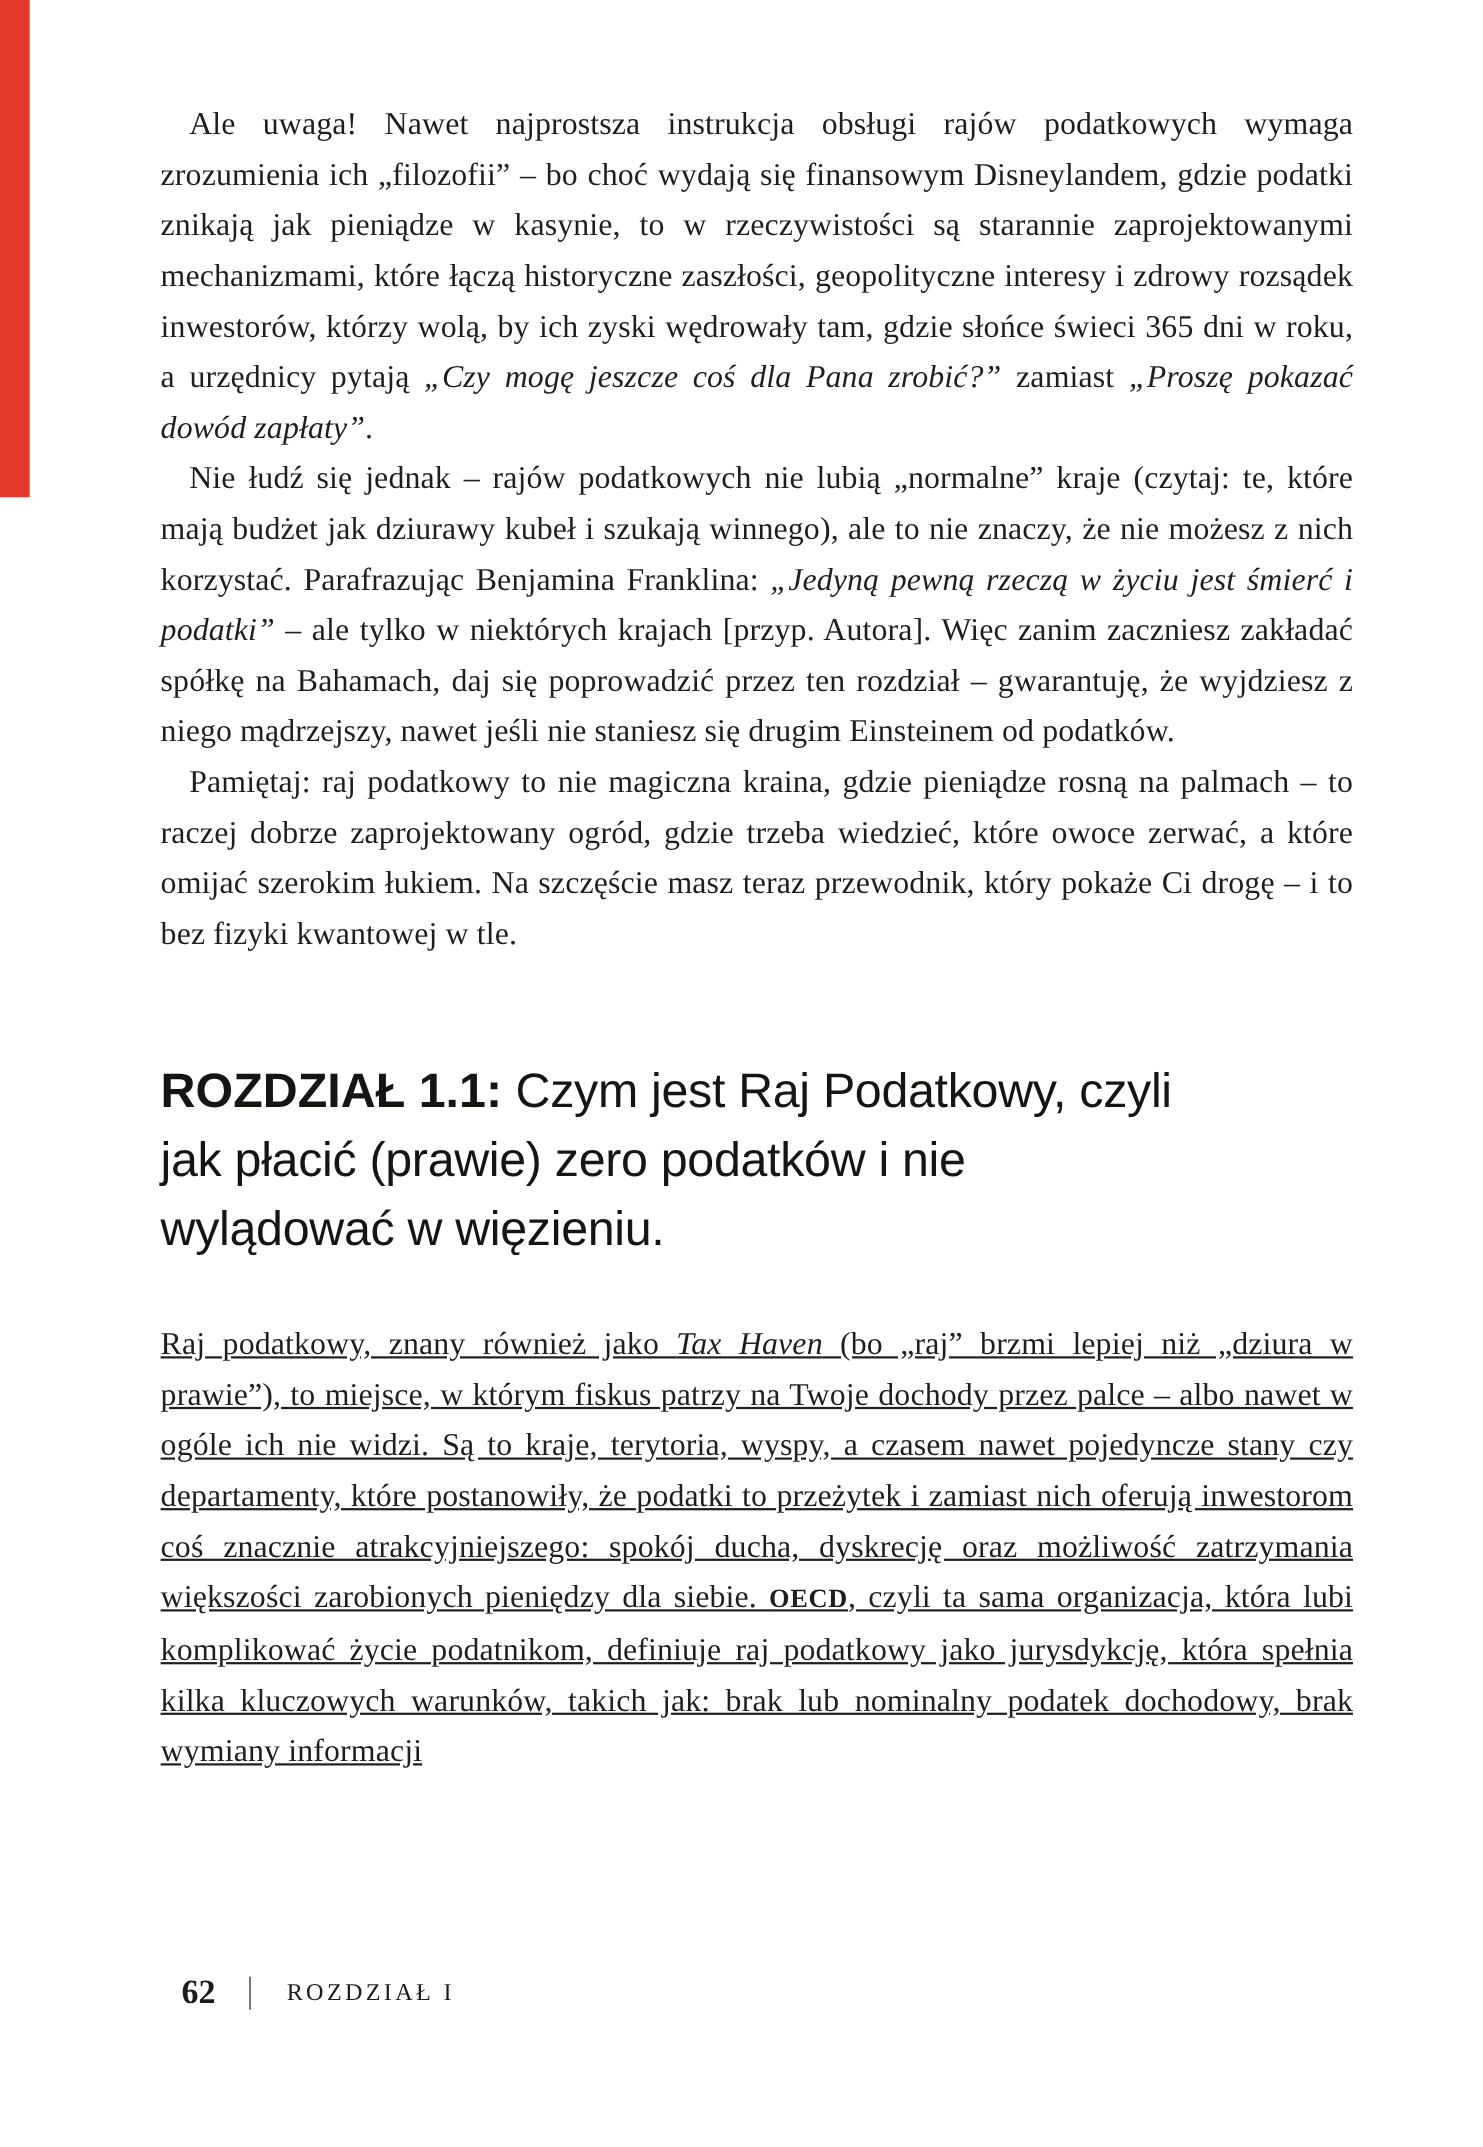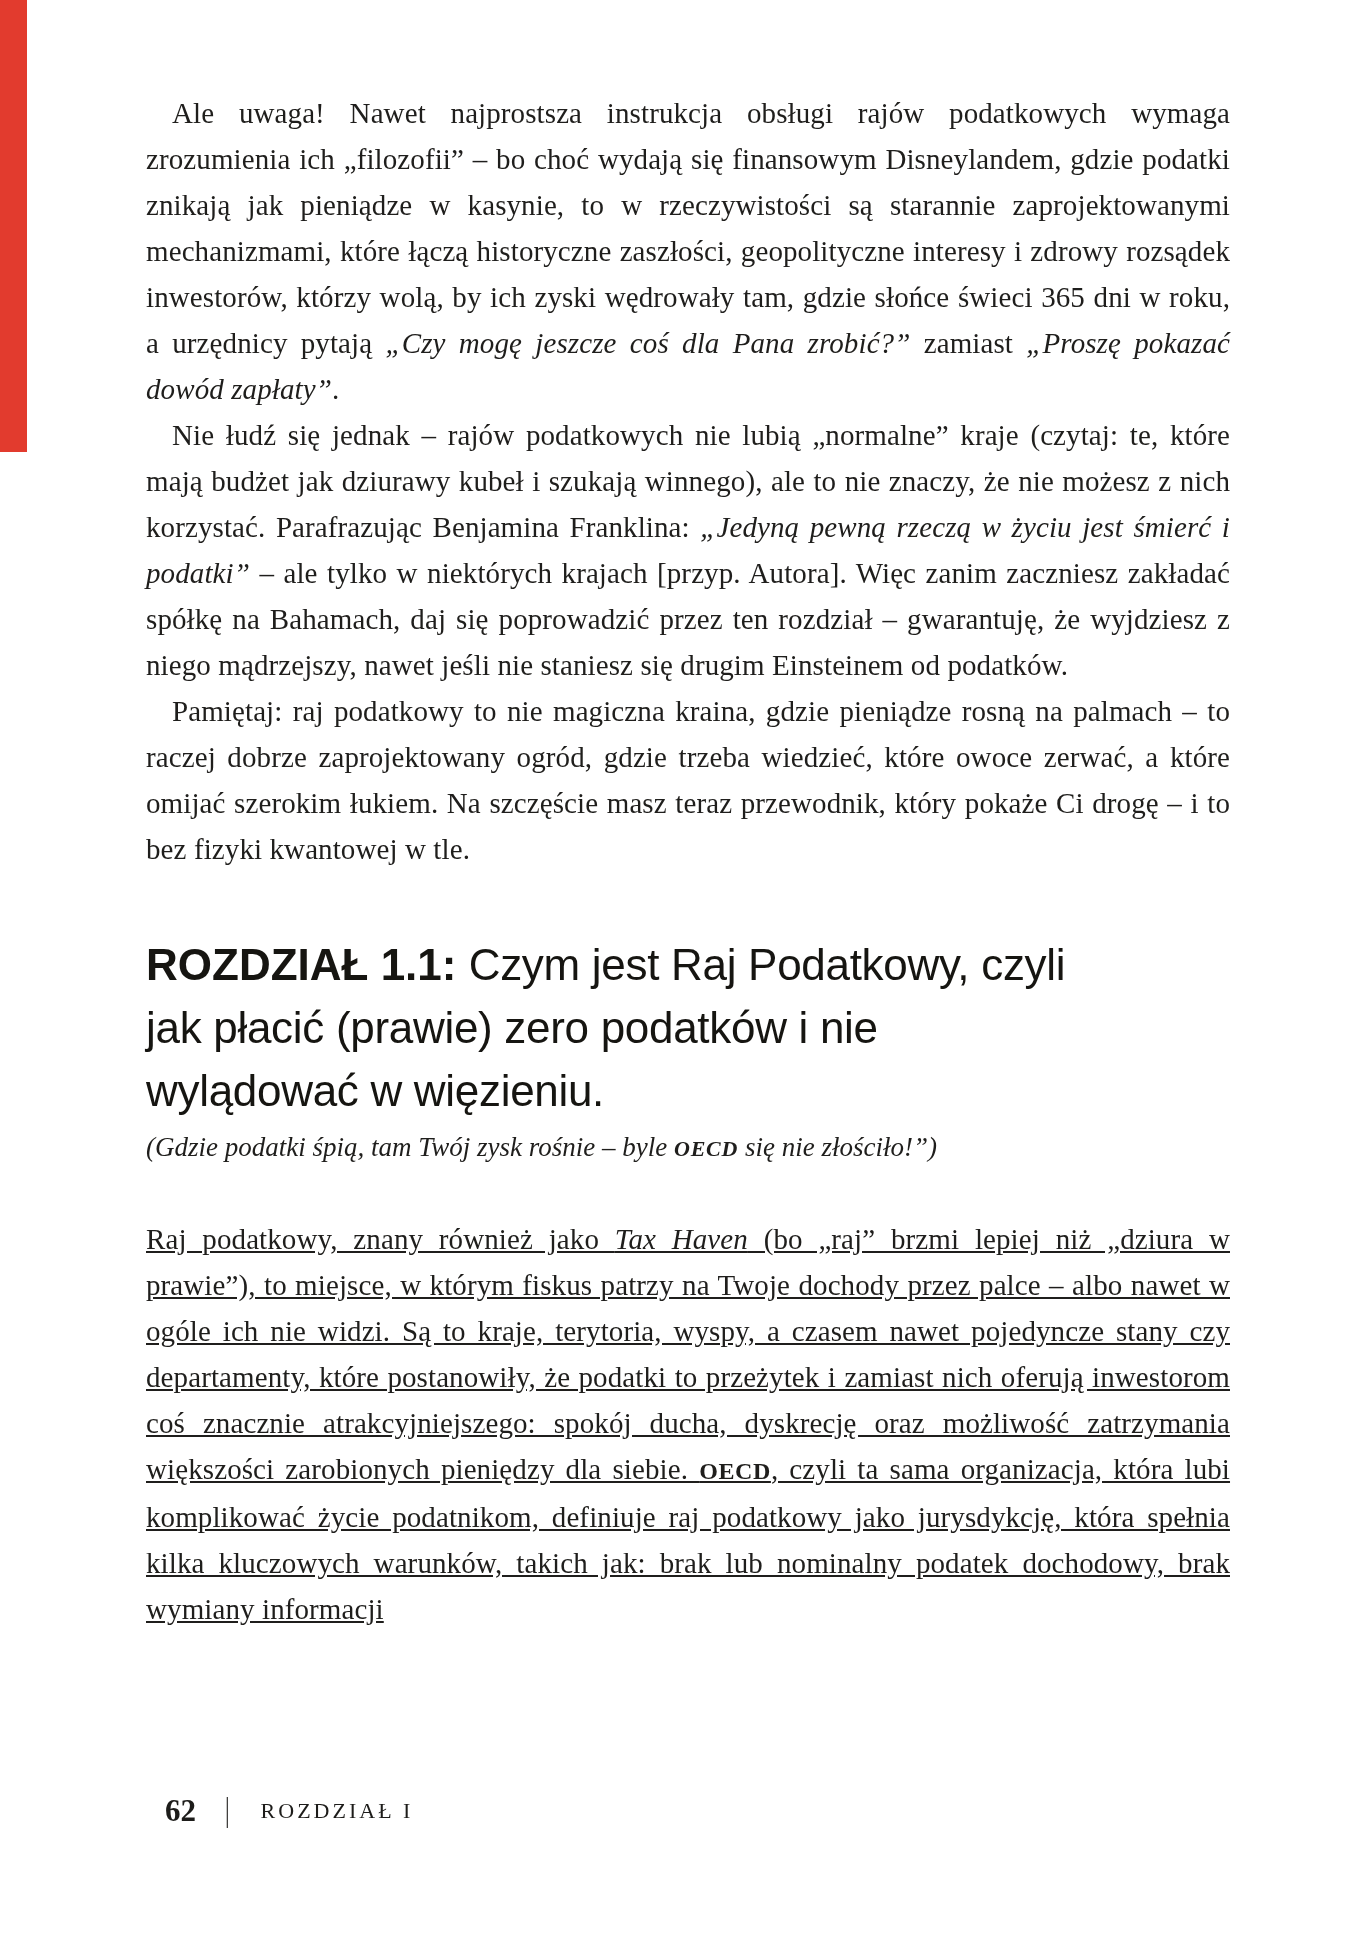--- a/index.html
+++ b/index.html
@@ -34,21 +34,21 @@
   }
   .body-p.indent { text-indent: 26px; }
   .run-n { font-style: normal; }
   .run-i { font-style: italic; }
   .run-sc {
     font-size: 24px;
     letter-spacing: 0.6px;
     font-weight: 600;
   }
   .heading {
-    margin: 61px 0 0 0;
+    margin: 88px 0 0 0;
     font-family: "Liberation Sans", sans-serif;
     font-weight: 400;
     font-size: 44px;
     line-height: 63px;
     color: #161511;
     letter-spacing: -0.3px;
     white-space: pre-line;
   }
   .heading .run-b {
     font-weight: 700;
@@ -102,21 +102,20 @@
     <section class="paras top">
         <p class="body-p indent"><span class="run-n">Ale uwaga! Nawet najprostsza instrukcja obsługi rajów podatkowych wymaga zrozumienia ich „filozofii” – bo choć wydają się finansowym Disneylandem, gdzie podatki znikają jak pieniądze w kasynie, to w rzeczywistości są starannie zaprojektowanymi mechanizmami, które łączą historyczne zaszłości, geopolityczne interesy i zdrowy rozsądek inwestorów, którzy wolą, by ich zyski wędrowały tam, gdzie słońce świeci 365 dni w roku, a urzędnicy pytają </span><span class="run-i">„Czy mogę jeszcze coś dla Pana zrobić?”</span><span class="run-n"> zamiast </span><span class="run-i">„Proszę pokazać dowód zapłaty”</span><span class="run-n">.</span></p>
         <p class="body-p indent"><span class="run-n">Nie łudź się jednak – rajów podatkowych nie lubią „normalne” kraje (czytaj: te, które mają budżet jak dziurawy kubeł i szukają winnego), ale to nie znaczy, że nie możesz z nich korzystać. Parafrazując Benjamina Franklina: </span><span class="run-i">„Jedyną pewną rzeczą w życiu jest śmierć i podatki”</span><span class="run-n"> – ale tylko w niektórych krajach [przyp. Autora]. Więc zanim zaczniesz zakładać spółkę na Bahamach, daj się poprowadzić przez ten rozdział – gwarantuję, że wyjdziesz z niego mądrzejszy, nawet jeśli nie staniesz się drugim Einsteinem od podatków.</span></p>
         <p class="body-p indent"><span class="run-n">Pamiętaj: raj podatkowy to nie magiczna kraina, gdzie pieniądze rosną na palmach – to raczej dobrze zaprojektowany ogród, gdzie trzeba wiedzieć, które owoce zerwać, a które omijać szerokim łukiem. Na szczęście masz teraz przewodnik, który pokaże Ci drogę – i to bez fizyki kwantowej w tle.</span></p>
       </section>
 
     <h1 class="heading"><span class="run-b">ROZDZIAŁ 1.1: </span><span class="run-n">Czym jest Raj Podatkowy, czyli
 jak płacić (prawie) zero podatków i nie
 wylądować w więzieniu.</span></h1>
 
-    <p class="subtitle"><span class="run-i">(Gdzie podatki śpią, tam Twój zysk rośnie – byle </span><span class="run-isc">OECD</span><span class="run-i"> się nie złościło!”)</span></p>
 
     <section class="paras bottom">
         <p class="body-p"><span class="run-n">Raj podatkowy, znany również jako </span><span class="run-i">Tax Haven</span><span class="run-n"> (bo „raj” brzmi lepiej niż „dziura w prawie”), to miejsce, w którym fiskus patrzy na Twoje dochody przez palce – albo nawet w ogóle ich nie widzi. Są to kraje, terytoria, wyspy, a czasem nawet pojedyncze stany czy departamenty, które postanowiły, że podatki to przeżytek i zamiast nich oferują inwestorom coś znacznie atrakcyjniejszego: spokój ducha, dyskrecję oraz możliwość zatrzymania większości zarobionych pieniędzy dla siebie. </span><span class="run-sc">OECD</span><span class="run-n">, czyli ta sama organizacja, która lubi komplikować życie podatnikom, definiuje raj podatkowy jako jurysdykcję, która spełnia kilka kluczowych warunków, takich jak: brak lub nominalny podatek dochodowy, brak wymiany informacji</span></p>
       </section>
   </div>
 
   <footer class="footer">
     <span class="pnum">62</span>
     <span class="fdiv">|</span>
     <span class="fchap">ROZDZIAŁ I</span>

